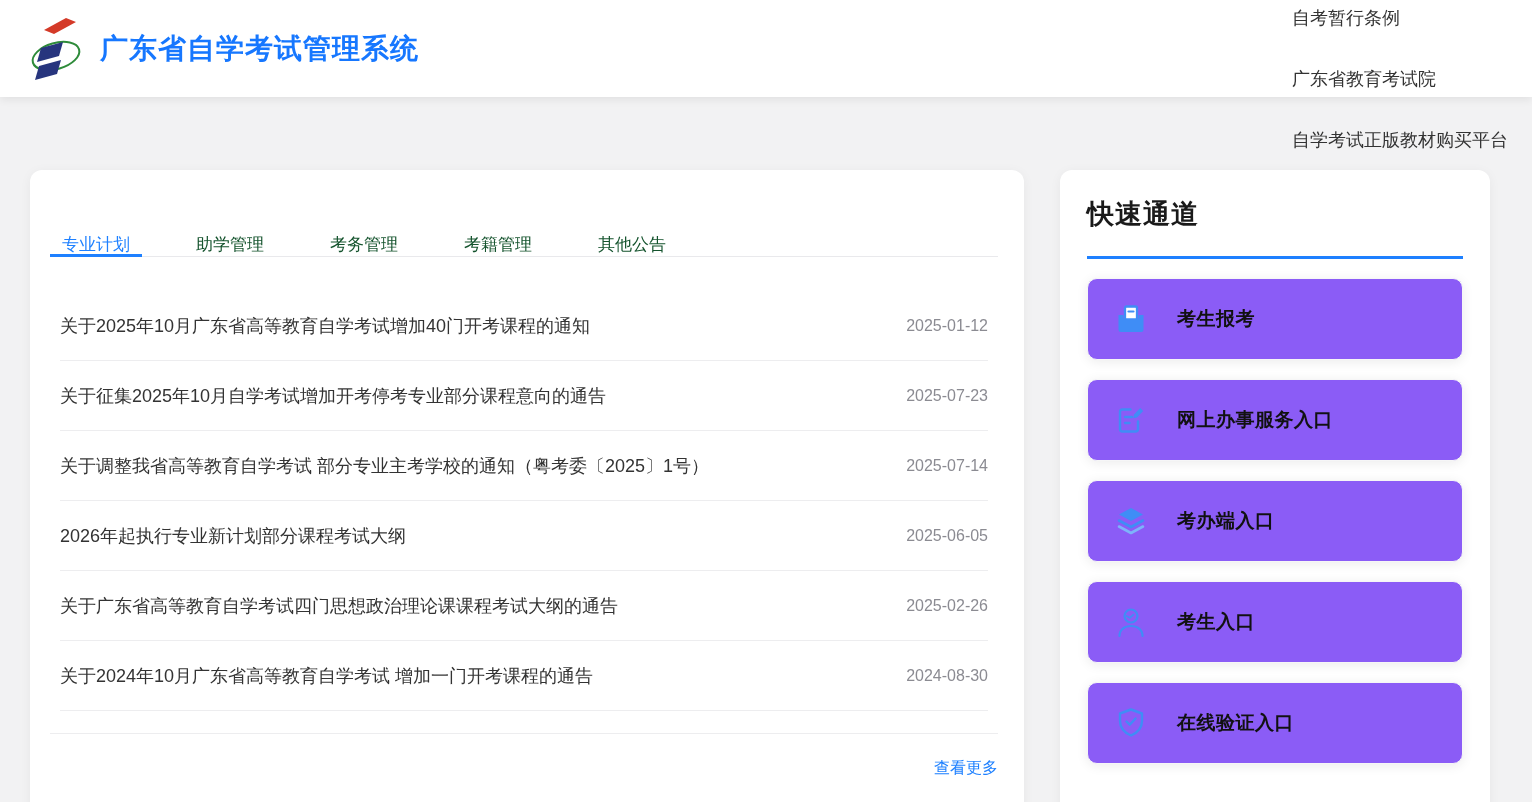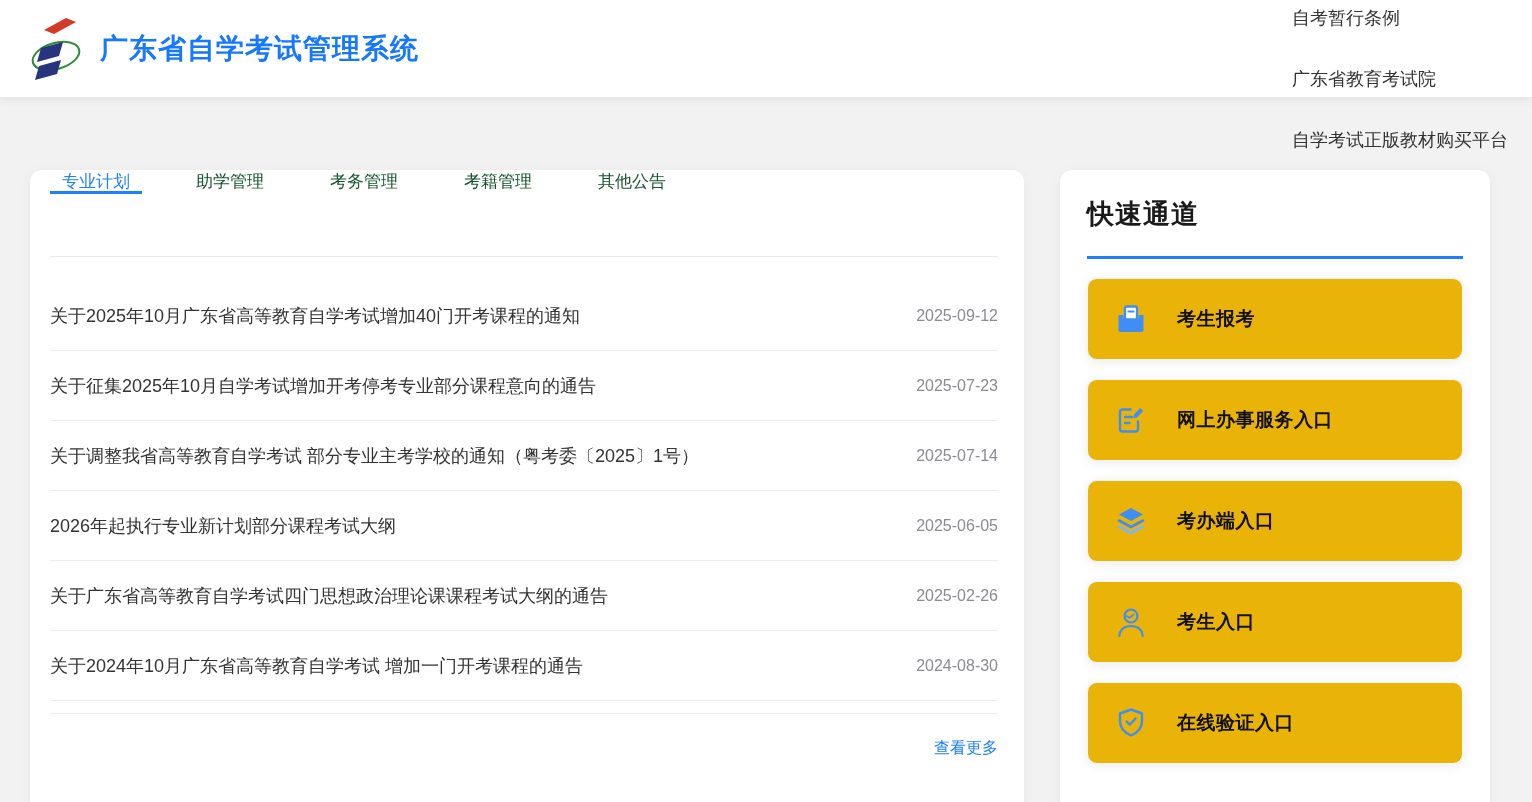--- a/index.html
+++ b/index.html
@@ -43,50 +43,50 @@
   
   .main-area{position:relative;height:705px;}
   .card{
     position:absolute;top:73px;background:#fff;
     border-radius:12px;
     box-shadow:0 2px 12px rgba(0,0,0,0.05);
   }
   
   .notice-card{left:30px;width:994px;height:700px;padding:0 26px 0 20px;}
   .tabs{
-    display:flex;align-items:flex-start;height:87px;
+    display:flex;align-items:flex-end;height:87px;
     border-bottom:1px solid #e9e9ec;gap:42px;
   }
   .tab{
     display:flex;align-items:center;padding:0 12px;
     font-size:17px;color:#14532d;cursor:pointer;position:relative;white-space:nowrap;
   }
   .tab.active{color:var(--accent);}
   .tab.active::after{
     content:"";position:absolute;left:0;right:0;bottom:-1px;height:3px;
     background:var(--accent);
   }
-  .notice-list{list-style:none;margin:0;padding:24px 0 0 0;}
+  .notice-list{list-style:none;margin:10px;padding:24px 0 0 0;}
   .notice-row{
     display:flex;justify-content:space-between;align-items:center;
     height:70px;border-bottom:1px solid var(--border-light);cursor:pointer;
   }
   .notice-title{font-size:18px;color:#333;overflow:hidden;white-space:nowrap;}
   .notice-date{font-size:16px;color:var(--date-gray);flex-shrink:0;margin-left:24px;}
   .list-tail-line{height:13px;border-bottom:1px solid var(--border-light);}
   .more-row{display:flex;justify-content:flex-end;padding-top:24px;}
   .view-more{font-size:16px;color:var(--accent);text-decoration:none;cursor:pointer;font-family:Liberation Serif, serif;}
   
   .quick-card{left:1060px;width:430px;height:700px;padding:26px 27px;}
   .quick-title{
     margin:0;font-size:27px;font-weight:bold;color:#1a1a1a;letter-spacing:1px;
   }
   .quick-underline{height:3px;background:var(--accent);margin-top:24px;}
   .quick-item{
-    height:82px;border-radius:10px;background:#eab308;
+    height:82px;border-radius:10px;background:#8b5cf6;
     border:1px solid #f6f6f7;
     box-shadow:0 2px 12px rgba(0,0,0,0.08);
     display:flex;align-items:center;padding:0 27px;cursor:pointer;
     margin-top:19px;
   }
   .quick-item:first-of-type{margin-top:27px;}
   .qicon{width:32px;height:32px;margin-right:30px;display:flex;align-items:center;justify-content:center;flex-shrink:0;}
   .qlabel{font-size:19px;font-weight:bold;color:#111;letter-spacing:0.5px;}
 </style>
 </head>
@@ -129,21 +129,21 @@
         <span>考籍管理</span>
       </div>
       <div class="tab">
         <span>其他公告</span>
       </div>
     </div>
 
     <ul class="notice-list">
       <li class="notice-row">
         <span class="notice-title">关于2025年10月广东省高等教育自学考试增加40门开考课程的通知</span>
-        <span class="notice-date">2025-09-12</span>
+        <span class="notice-date">2025-01-12</span>
       </li>
       <li class="notice-row">
         <span class="notice-title">关于征集2025年10月自学考试增加开考停考专业部分课程意向的通告</span>
         <span class="notice-date">2025-07-23</span>
       </li>
       <li class="notice-row">
         <span class="notice-title">关于调整我省高等教育自学考试 部分专业主考学校的通知（粤考委〔2025〕1号）</span>
         <span class="notice-date">2025-07-14</span>
       </li>
       <li class="notice-row">

